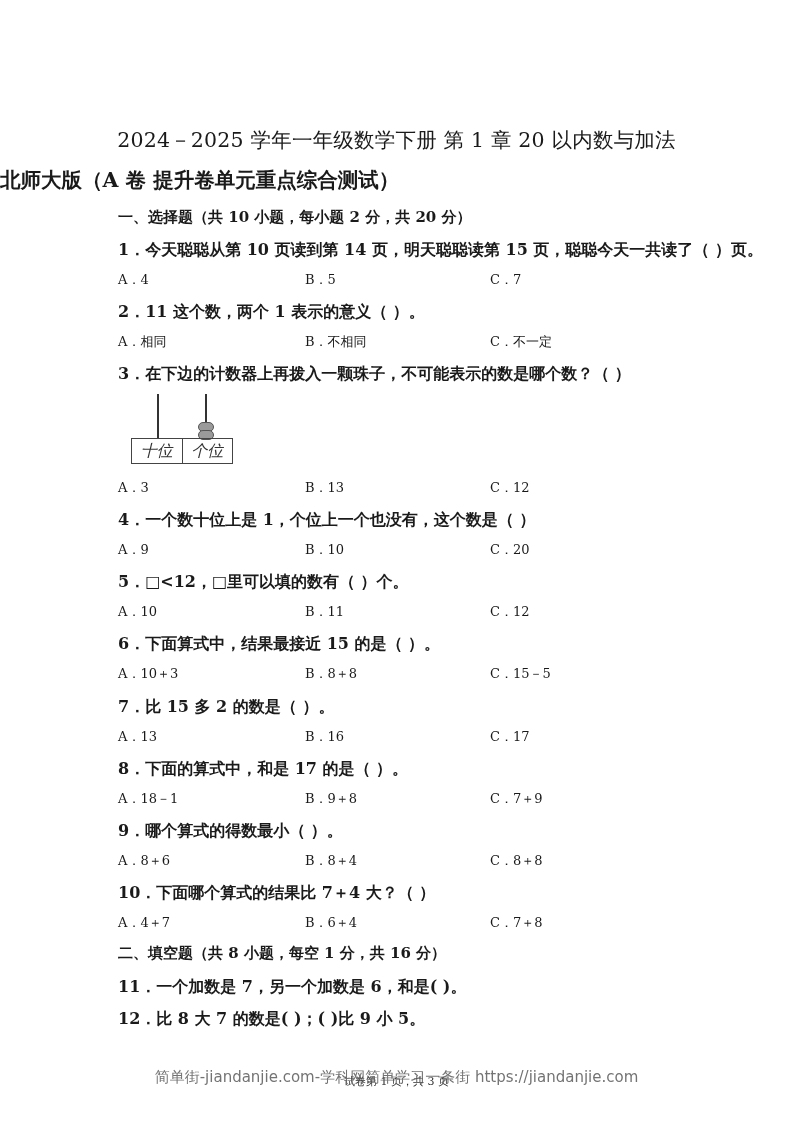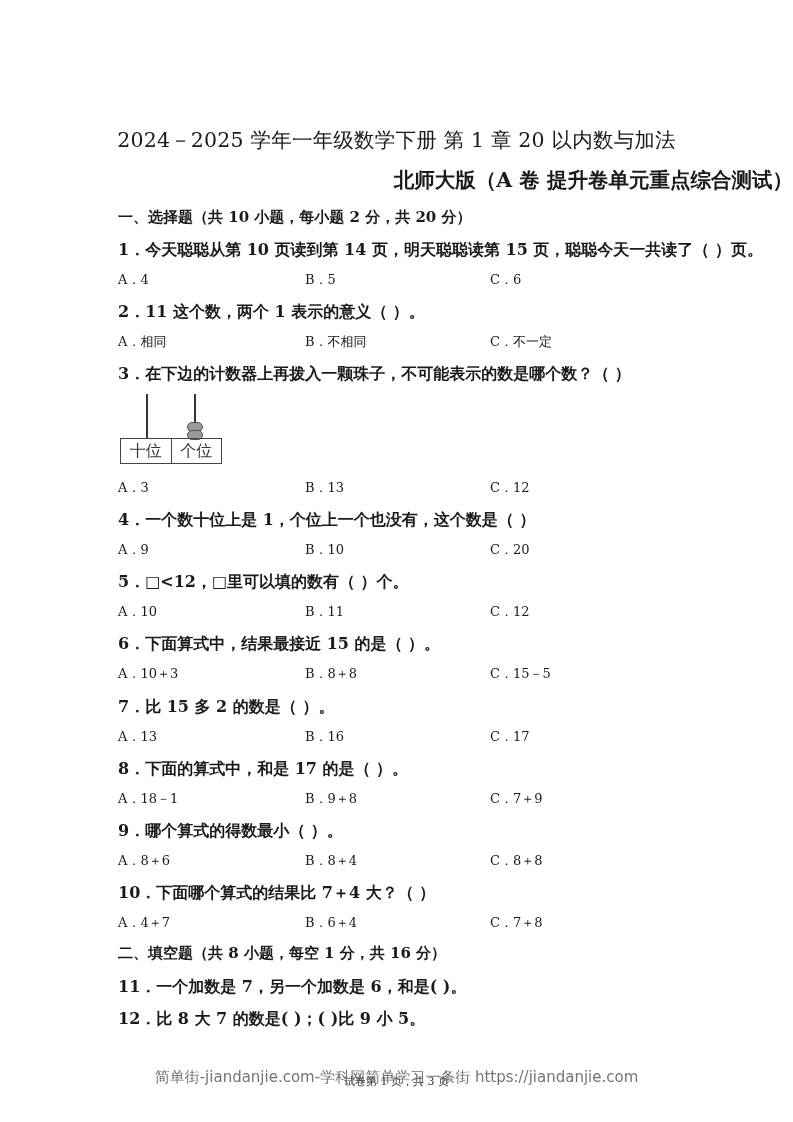--- a/index.html
+++ b/index.html
@@ -1,26 +1,26 @@
 <!DOCTYPE html>
 <html><head>
 <meta charset="utf-8">
 <style>
   html, body { margin: 0; padding: 0; background: #ffffff; }
   body { width: 793px; height: 1122px; position: relative; overflow: hidden;
          font-family: "DejaVu Serif", "Liberation Serif", serif; color: #1a1a1a; }
   .title1 { position: absolute; top: 126px; left: 0; width: 793px; text-align: center;
             font-size: 20.5px; font-weight: normal; letter-spacing: 0.2px; white-space: nowrap; }
-  .title2 { position: absolute; top: 166px; left: 0; width: 793px; text-align: right;
+  .title2 { position: absolute; top: 166px; left: 0; width: 793px; text-align: left;
             font-size: 20.5px; font-weight: bold; white-space: nowrap; }
   .section { position: absolute; left: 118px; font-size: 15px; font-weight: bold; white-space: nowrap; text-align: center; }
   .q { position: absolute; left: 118px; font-size: 16px; white-space: nowrap; font-weight: bold; }
   .opt { position: absolute; font-size: 13px; white-space: nowrap; }
   .oa { left: 118px; } .ob { left: 305px; } .oc { left: 490px; }
-  .abacus { position: absolute; left: 120px; top: 394px; width: 102px; height: 72px; }
+  .abacus { position: absolute; left: 131px; top: 394px; width: 102px; height: 72px; font-style: italic; }
   .abacus .rod { position: absolute; width: 1.5px; background: #333; top: 0; height: 44px; }
   .abacus .frame { position: absolute; left: 0; top: 44px; width: 100px; height: 24px;
                    border: 1.3px solid #444; display: flex; }
   .abacus .cell { flex: 1; text-align: center; font-size: 16px; line-height: 24px; color: #333; }
   .abacus .cell + .cell { border-left: 1.3px solid #444; }
   .abacus .bead { position: absolute; width: 14px; height: 8px; border-radius: 5px;
                   background: #9a9a9a; border: 1px solid #555; }
   .footer { position: absolute; top: 1074px; left: 0; width: 793px; text-align: center;
             font-size: 11px; color: #333; }
   .watermark { position: absolute; top: 1068px; left: 0; width: 793px; text-align: center;
@@ -31,21 +31,21 @@
 <body>
 
 <div class="title1">2024－2025 学年一年级数学下册  第 1 章  20 以内数与加法</div>
 <div class="title2">北师大版（A 卷  提升卷单元重点综合测试）</div>
 
 <div class="section" style="top:208px">一、选择题（共 10 小题，每小题 2 分，共 20 分）</div>
 
 <div class="q" style="top:240px">1．今天聪聪从第 10 页读到第 14 页，明天聪聪读第 15 页，聪聪今天一共读了（    ）页。</div>
 <div class="opt oa" style="top:271px">A．4</div>
 <div class="opt ob" style="top:271px">B．5</div>
-<div class="opt oc" style="top:271px">C．6</div>
+<div class="opt oc" style="top:271px">C．7</div>
 
 <div class="q" style="top:302px">2．11 这个数，两个 1 表示的意义（    ）。</div>
 <div class="opt oa" style="top:333px">A．相同</div>
 <div class="opt ob" style="top:333px">B．不相同</div>
 <div class="opt oc" style="top:333px">C．不一定</div>
 
 <div class="q" style="top:364px">3．在下边的计数器上再拨入一颗珠子，不可能表示的数是哪个数？（    ）</div>
 <div class="abacus">
   <div class="rod" style="left:26px"></div>
   <div class="rod" style="left:74px"></div>

